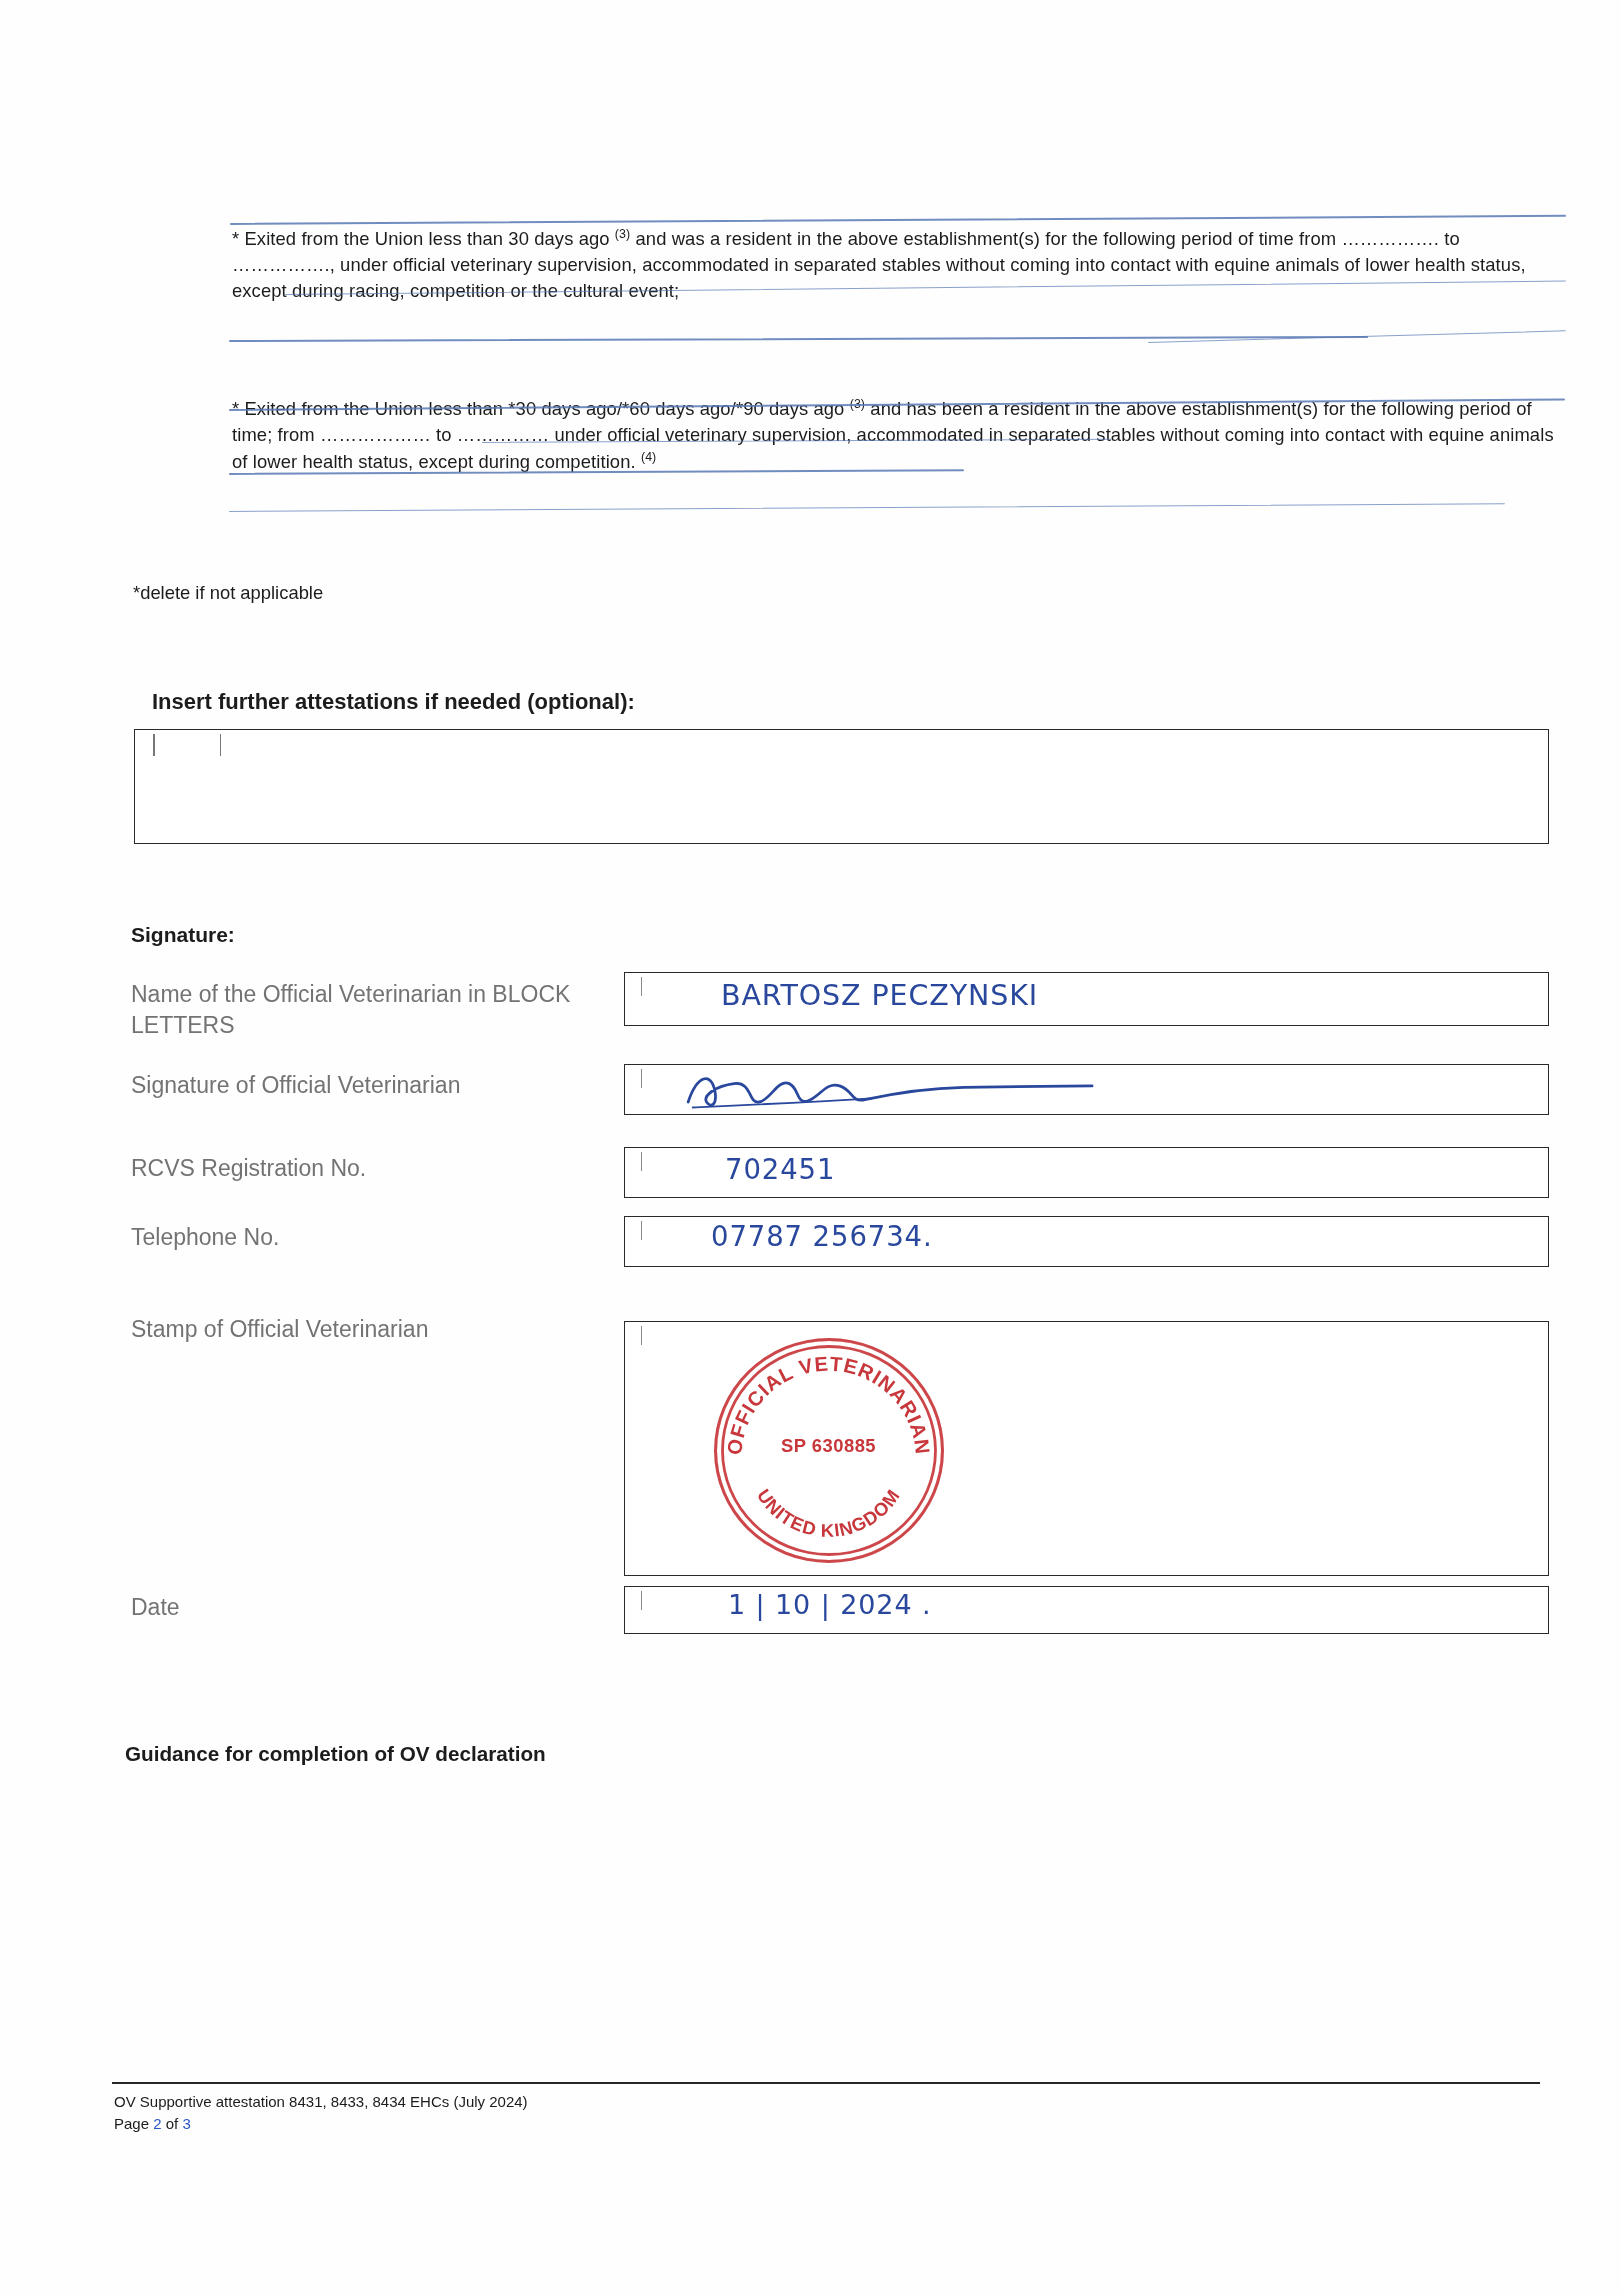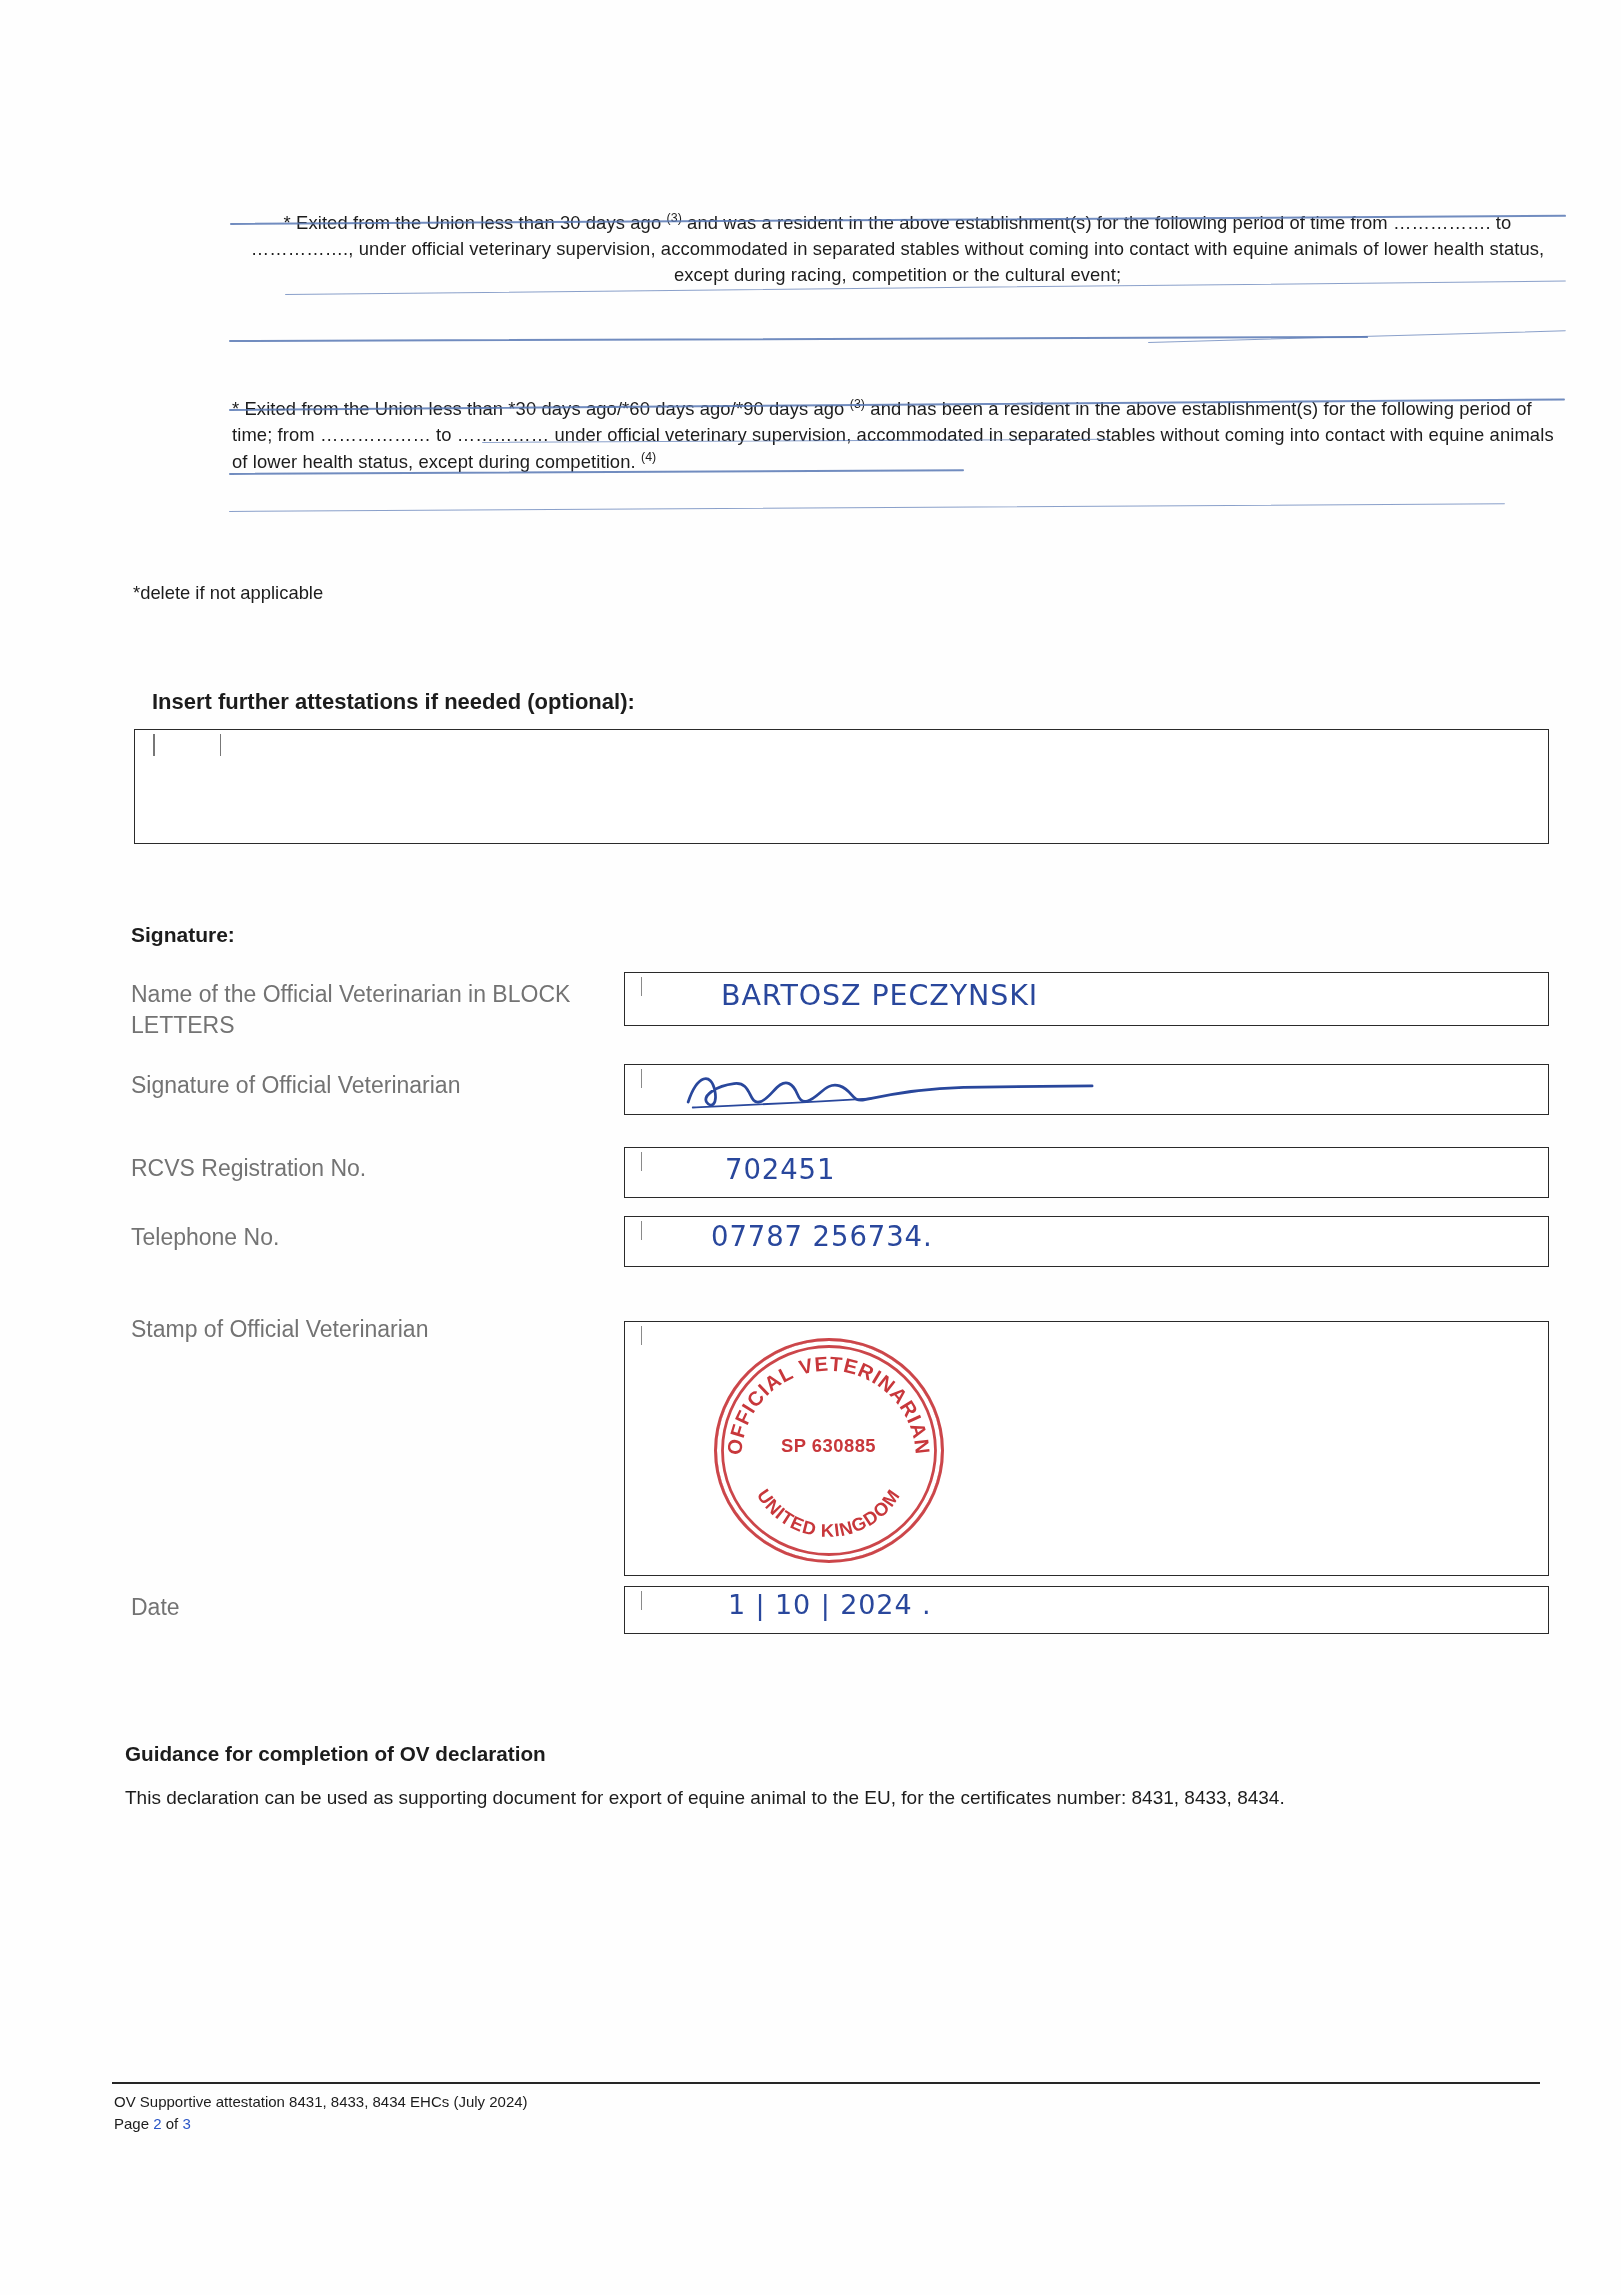--- a/index.html
+++ b/index.html
@@ -22,21 +22,21 @@
   }
 
   
   .para-block {
     position: absolute;
     font-size: 18.4px;
     line-height: 1.42;
     color: #1c1c1c;
     letter-spacing: 0.1px;
   }
-  #para1 { left: 232px; top: 210px; width: 1331px; text-align: center; }
+  #para1 { left: 232px; top: 226px; width: 1331px; }
   #para2 { left: 232px; top: 396px; width: 1331px; }
 
   .sup { font-size: 12.4px; vertical-align: super; }
 
   
   .strike {
     position: absolute;
     height: 1.8px;
     background: #5878b4;
     border-radius: 0.9px;
@@ -239,21 +239,20 @@
   <div class="stamp-text" id="stamp-num">SP 630885</div>
 
 
   <div class="label" style="left:131px; top:1592px;">Date</div>
   <div class="field" style="top:1586px; height:48px;">
     <span class="tick"></span>
   </div>
   <div class="hand" style="left:728px; top:1589px; font-size:27px;">1 | 10 | 2024 .</div>
 
   <div class="txt" id="guidance-heading">Guidance for completion of OV declaration</div>
-  <div class="txt" id="guidance-p1">This declaration can be used as supporting document for export of equine animal to the EU, for the certificates number: 8431, 8433, 8434.</div>
 
   <div id="footer-rule"></div>
   <div class="txt" id="footer-line1">OV Supportive attestation 8431, 8433, 8434 EHCs (July 2024)</div>
   <div class="txt" id="footer-line2">
     <span>Page </span><span class="pageno">2</span><span> of </span><span class="pageno">3</span>
   </div>
 
 </div>
 
 

